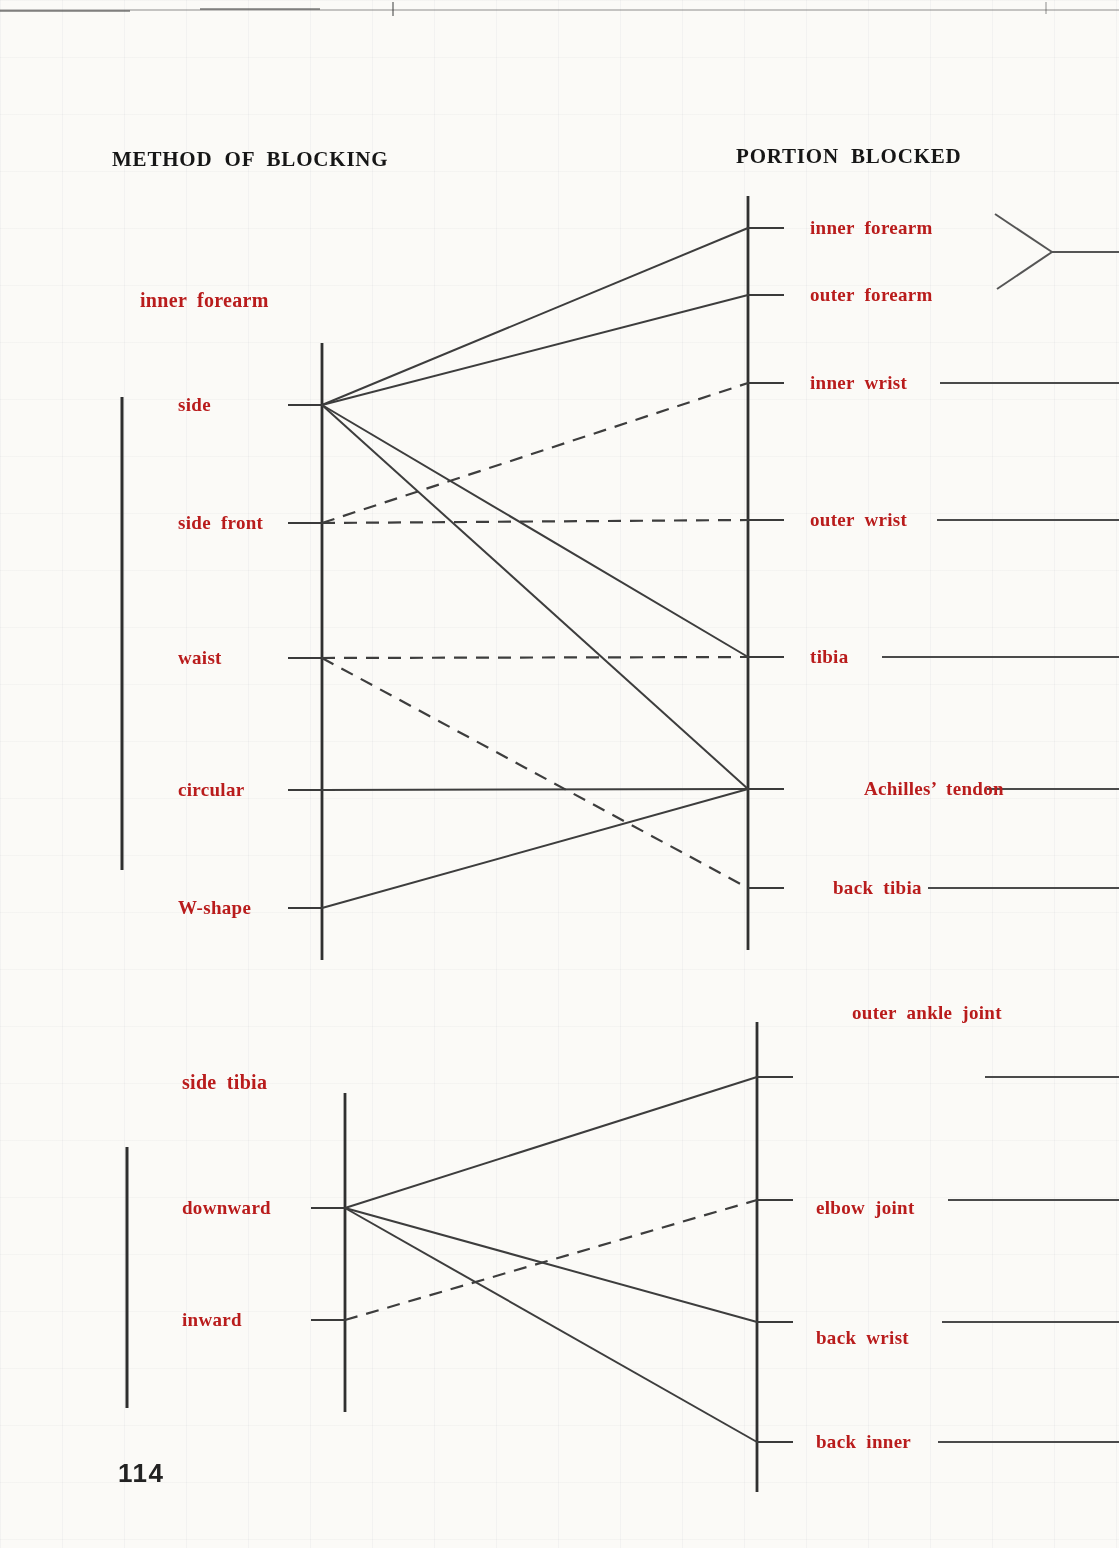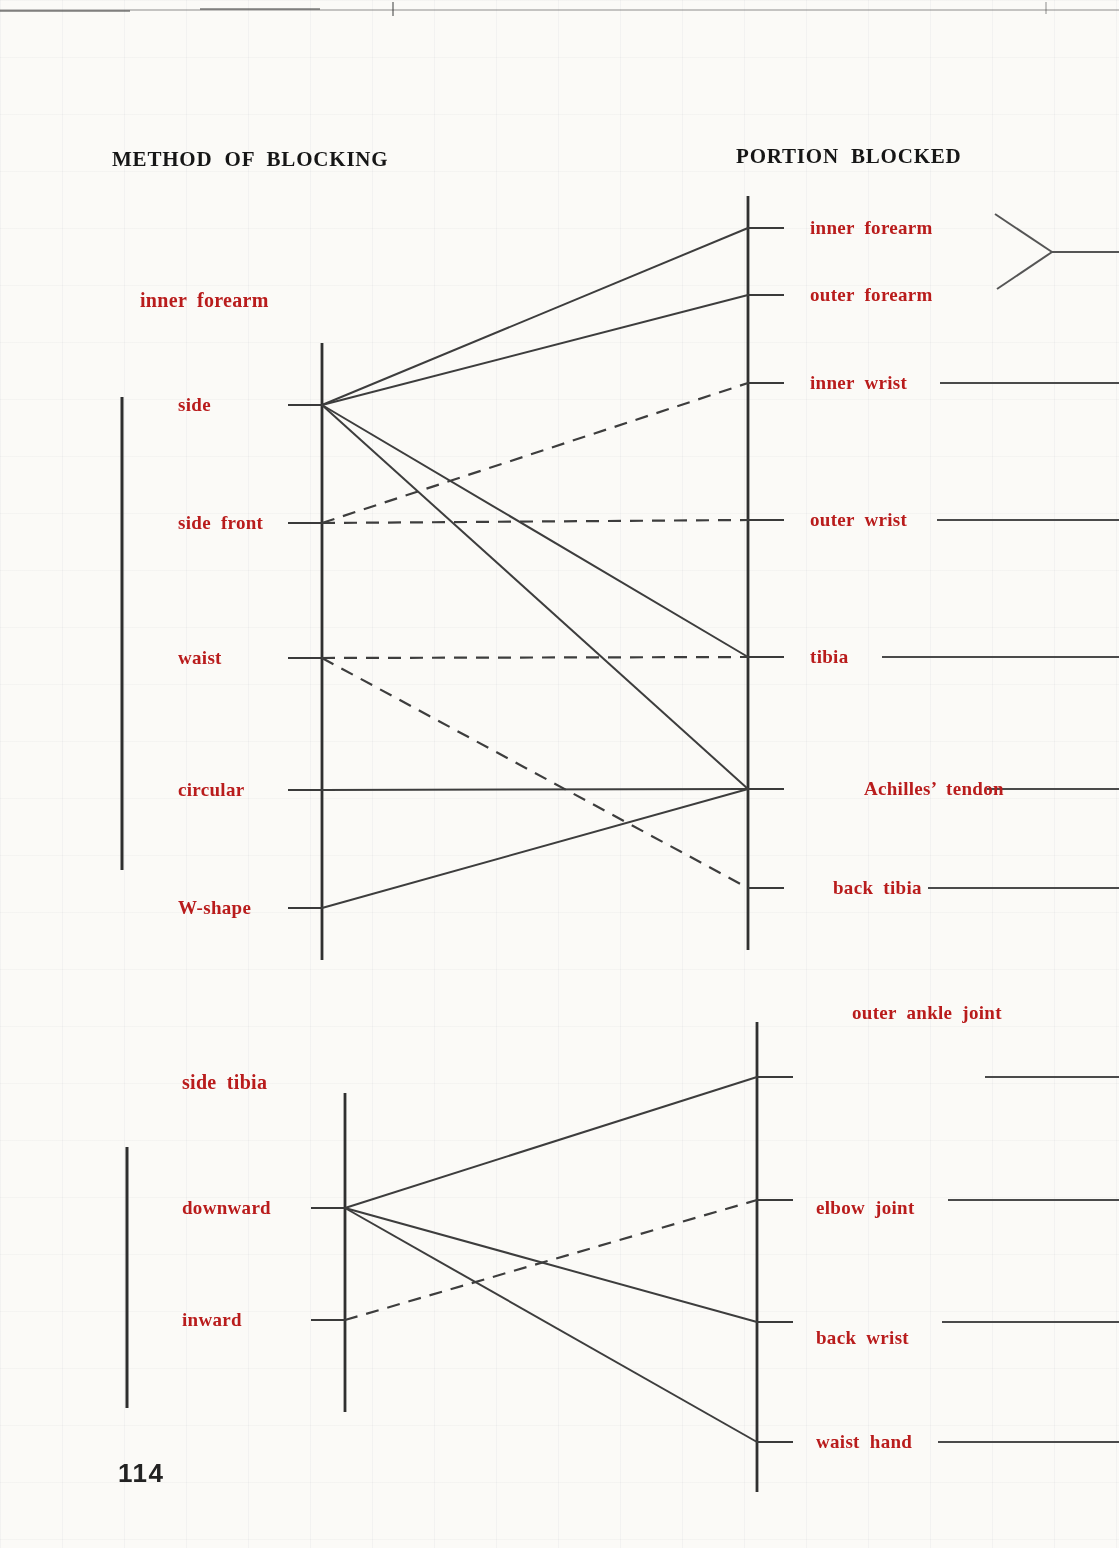--- a/index.html
+++ b/index.html
@@ -140,14 +140,14 @@
     <div class="label" style="left: 810px; top: 507px;">outer wrist</div>
     <div class="label" style="left: 810px; top: 644px;">tibia</div>
     <div class="label" style="left: 816px; top: 776px; margin-left: 48px;">Achilles’ tendon</div>
     <div class="label" style="left: 810px; top: 875px; margin-left: 23px;">back tibia</div>
     <div class="label group-header" style="left: 182px; top: 1069px;">side tibia</div>
     <div class="label" style="left: 182px; top: 1195px;">downward</div>
     <div class="label" style="left: 182px; top: 1307px; font-family: Liberation Serif, serif;">inward</div>
     <div class="label" style="left: 816px; top: 1000px; margin-left: 36px;">outer ankle joint</div>
     <div class="label" style="left: 816px; top: 1187px; margin-top: 8px;">elbow joint</div>
     <div class="label" style="left: 816px; top: 1309px; margin-top: 16px;">back wrist</div>
-    <div class="label" style="left: 816px; top: 1429px;">waist hand</div>
+    <div class="label" style="left: 816px; top: 1429px;">back inner</div>
   </div>
 
 </body></html>

